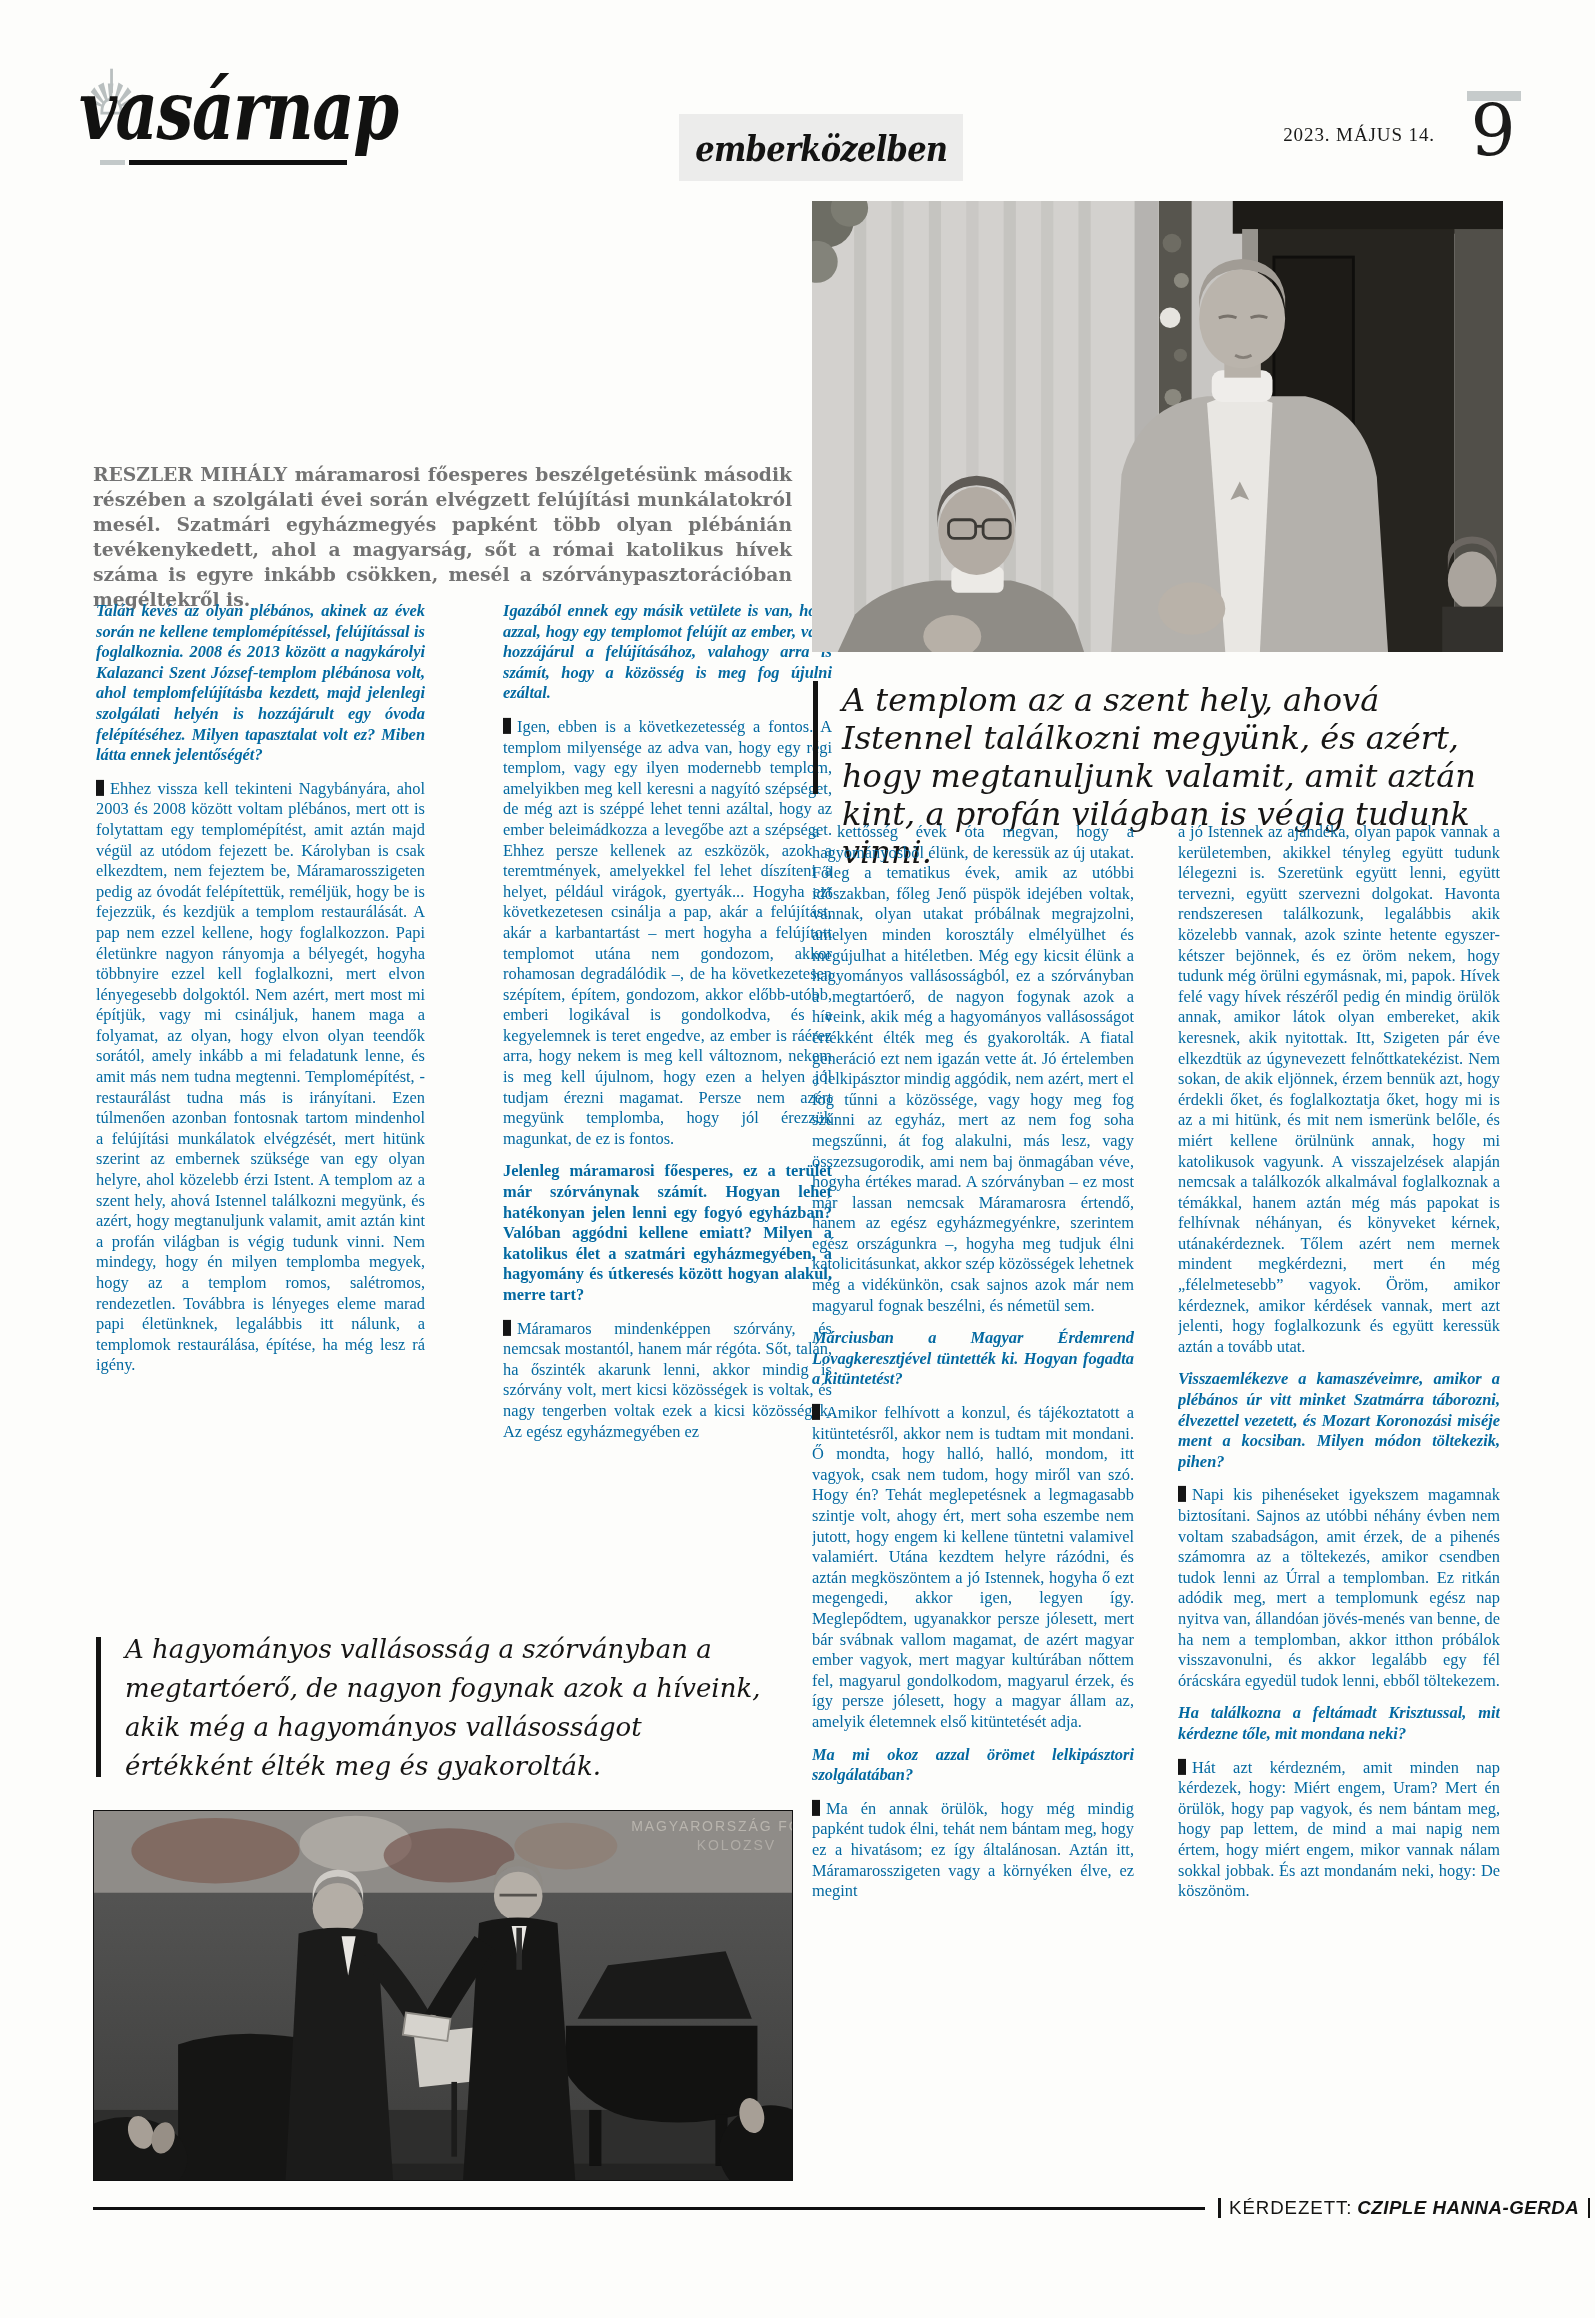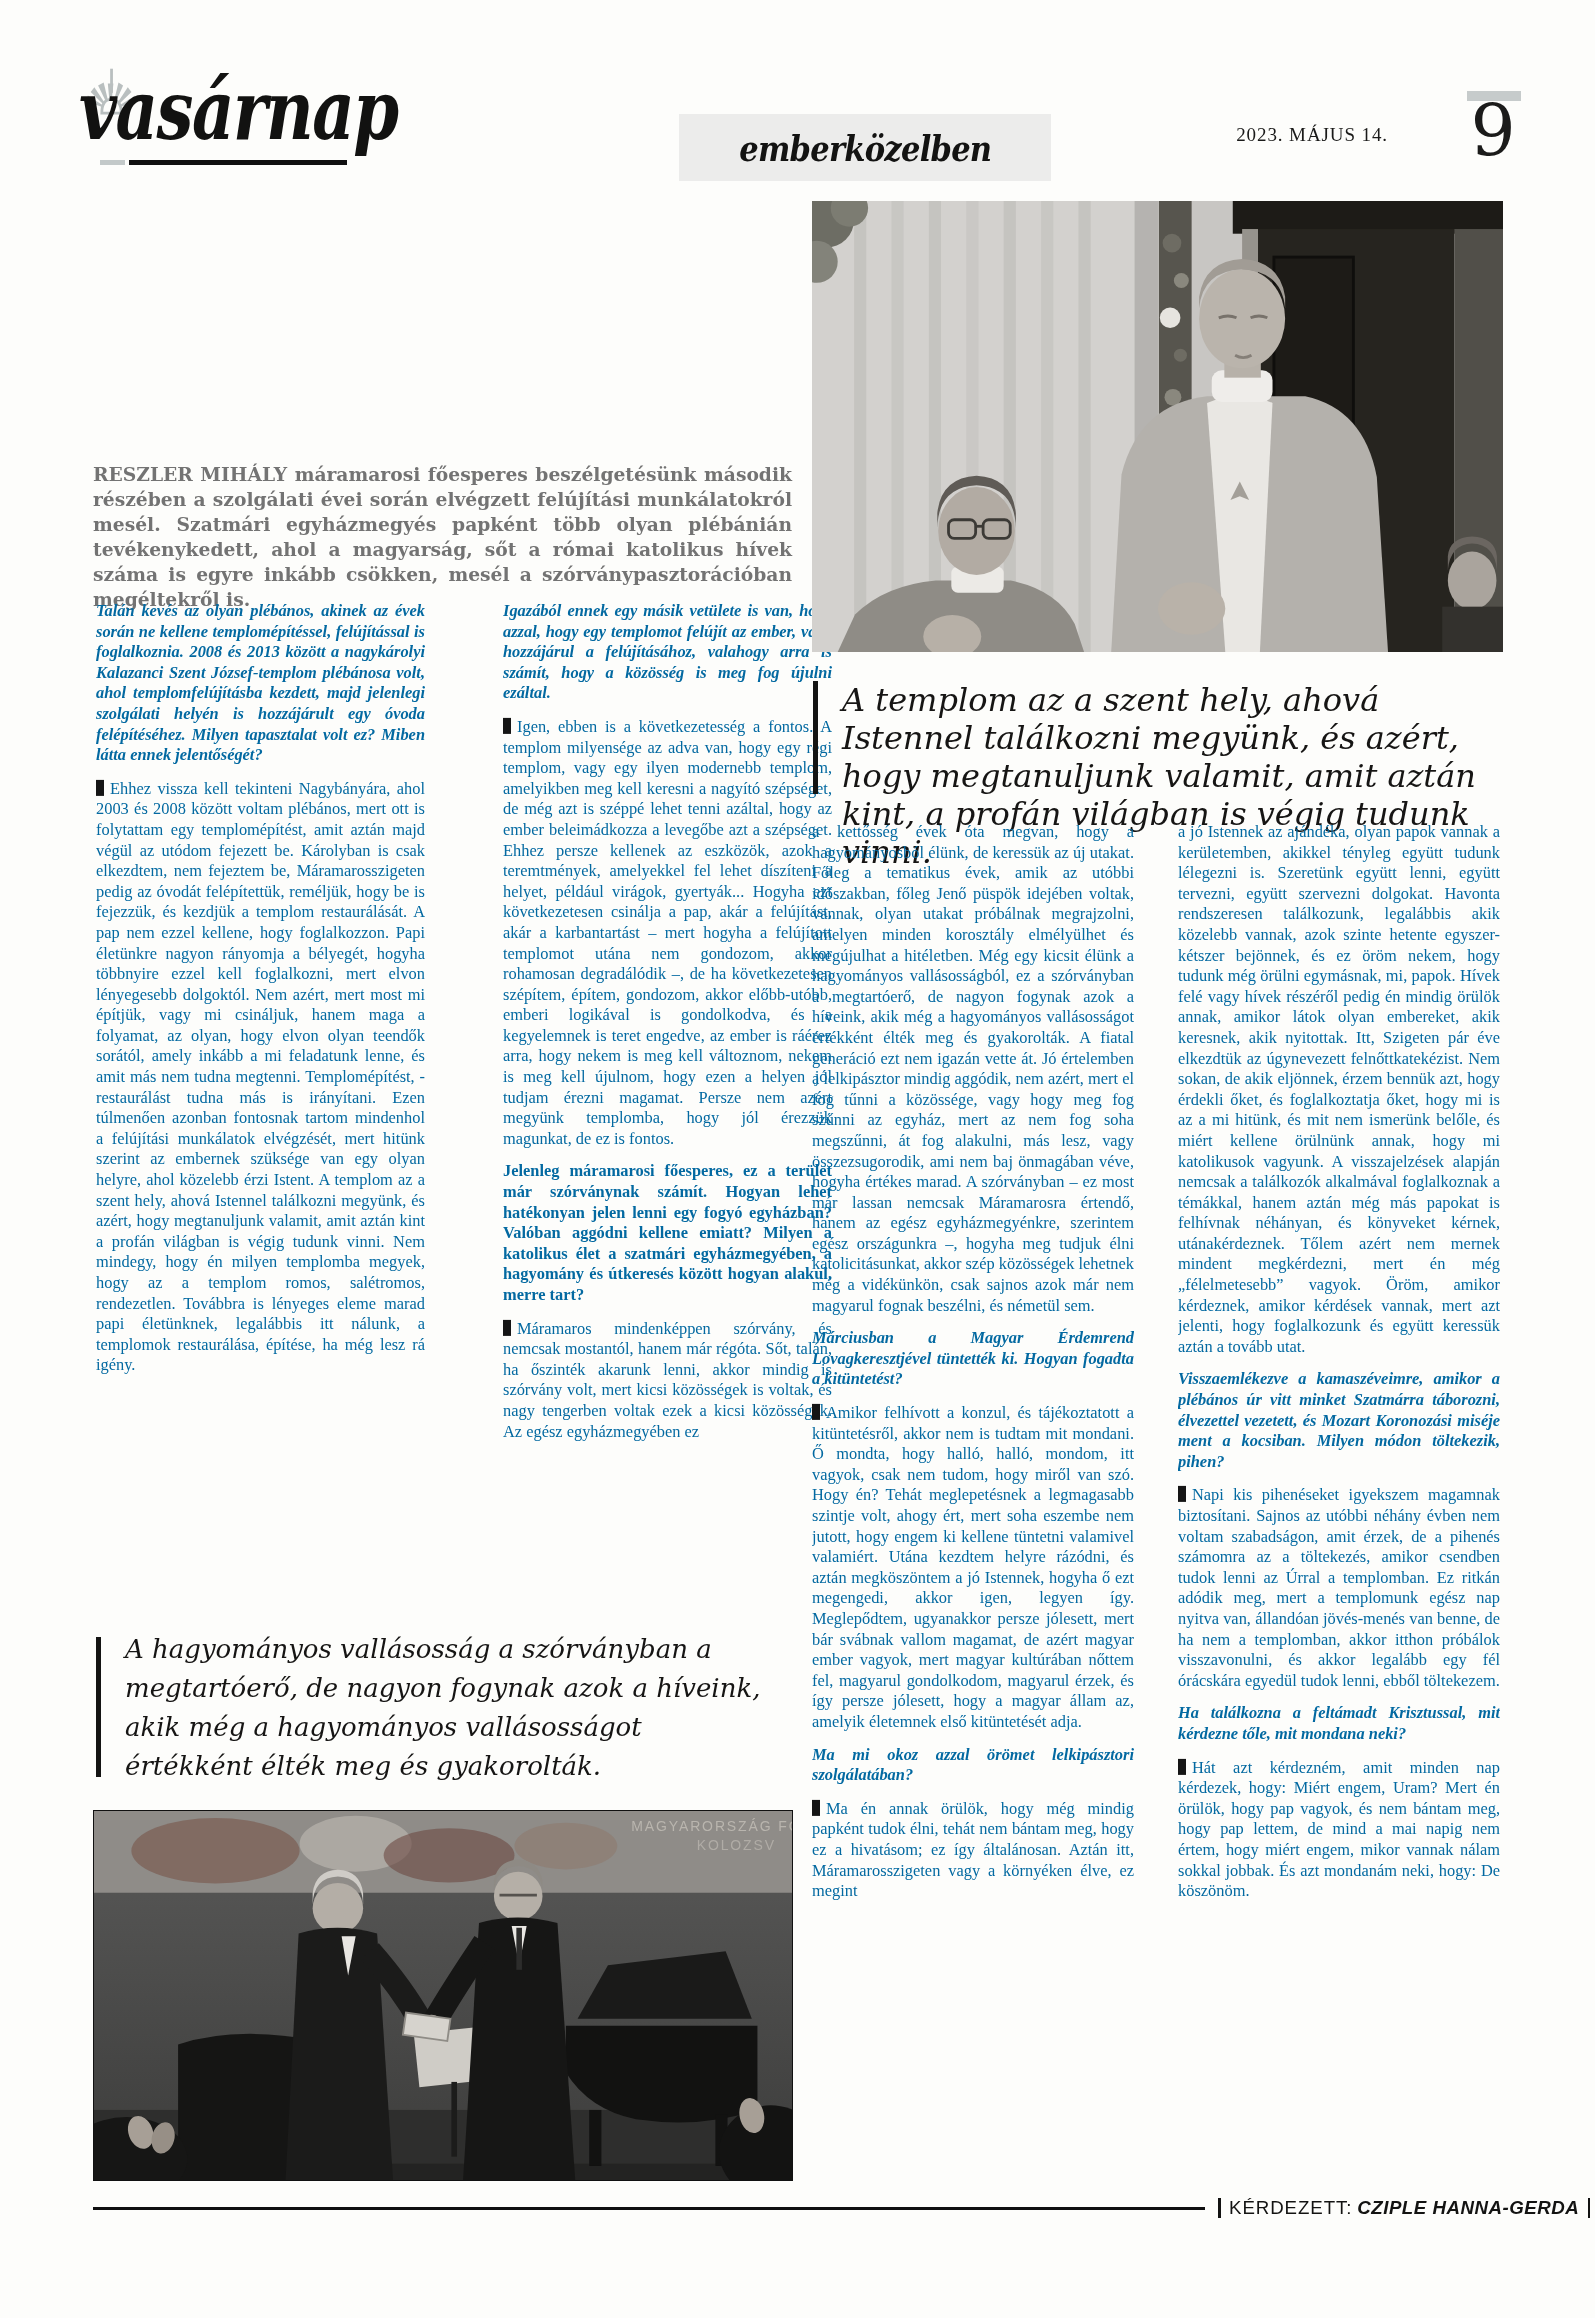--- a/index.html
+++ b/index.html
@@ -6,25 +6,25 @@
   .page{position:relative;width:1595px;height:2319px;background:#fdfdfb;color:#151413;
         font-family:"Liberation Serif",serif;overflow:hidden;}
 
   
   .logo{position:absolute;left:79px;top:69px;font-family:"DejaVu Serif",serif;
         font-style:italic;font-weight:bold;font-size:82px;line-height:1;color:#121211;
         transform:scaleX(.8);transform-origin:left top;letter-spacing:-1.9px;}
   .sunburst{position:absolute;left:84px;top:65px;}
   .logo-rule-gray{position:absolute;left:100px;top:160px;width:25px;height:5.1px;background:#c3c9c9;}
   .logo-rule-black{position:absolute;left:129px;top:160px;width:218px;height:5.1px;background:#101010;}
-  .section-box{position:absolute;left:679px;top:114px;width:372px;height:67px;background:#ececeb;
+  .section-box{position:absolute;left:679px;top:114px;width:284px;height:67px;background:#ececeb;
         display:flex;align-items:center;justify-content:center;}
   .section-box span{font-family:"DejaVu Serif",serif;font-style:italic;font-weight:bold;
         font-size:36px;transform:scaleX(.85);letter-spacing:-0.9px;color:#131312;white-space:nowrap;}
-  .issue-date{position:absolute;left:1140px;top:124px;width:248px;text-align:right;
+  .issue-date{position:absolute;left:1187px;top:124px;width:248px;text-align:right;
         font-family:"Liberation Serif",serif;font-size:19px;letter-spacing:0.9px;color:#1a1a19;}
   .pagenum-tab{position:absolute;left:1467px;top:91px;width:54px;height:10.3px;background:#c6cbcb;}
   .pagenum{position:absolute;left:1458px;top:95px;width:70px;text-align:center;
         font-family:"DejaVu Serif",serif;font-weight:normal;font-size:71px;line-height:1;color:#1b1b1a;}
 
   
   .headline{position:absolute;left:93px;top:233px;width:879px;}
   .headline div{font-family:"DejaVu Serif",serif;font-weight:bold;font-size:54px;line-height:60px;
         letter-spacing:-1.4px;color:#0e0e0d;transform:scaleX(.8);transform-origin:left top;white-space:nowrap;}
   .lead{position:absolute;left:93px;top:443px;width:699px;font-family:"DejaVu Serif",serif;

